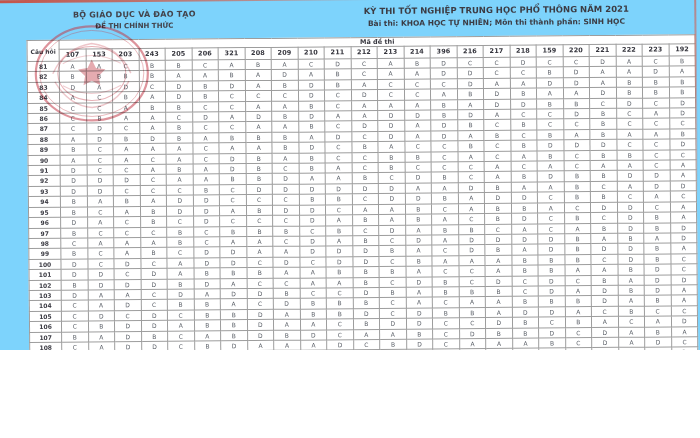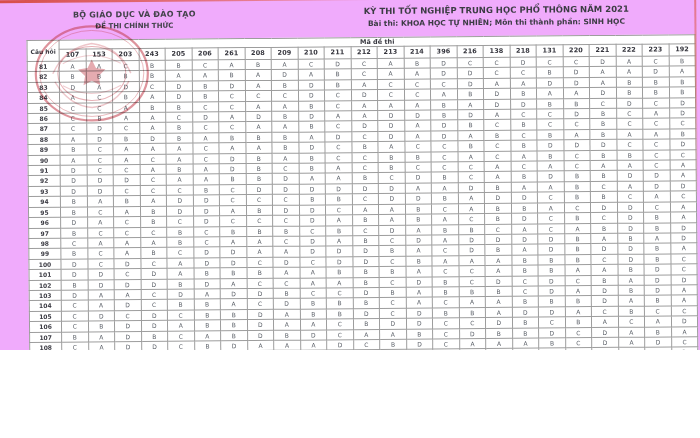--- a/index.html
+++ b/index.html
@@ -1,16 +1,16 @@
 <!DOCTYPE html>
 <html><head>
 <meta charset="utf-8">
 <style>
   html,body{margin:0;padding:0;}
-  .screen{position:relative;width:700px;height:350px;background:#f0abfc;overflow:hidden;
+  .screen{position:relative;width:700px;height:350px;background:#7dd3fc;overflow:hidden;
           font-family:"DejaVu Sans","Liberation Sans",sans-serif;}
   .page{position:absolute;left:0;top:0;width:700px;height:438px;
         transform:rotate(-0.5deg);transform-origin:30px 438px;}
   
   .smear-top{position:absolute;left:0;top:0;width:450px;height:3px;
              background:linear-gradient(90deg,rgba(210,60,40,.85),rgba(225,90,60,.55) 60%,rgba(230,120,80,.15));}
   .smear-right{position:absolute;right:0;top:0;width:2px;height:200px;
                background:linear-gradient(180deg,rgba(220,80,60,.6),rgba(230,120,90,.05));}
   
   .hdr-left{position:absolute;left:58px;top:11px;width:160px;text-align:center;color:#43434b;}
@@ -82,33 +82,33 @@
           <th class="corner" rowspan="2" style="width:32px">Câu hỏi</th>
           <th class="grp" colspan="24">Mã đề thi</th>
         </tr>
         <tr>
             <th class="code">107</th>
             <th class="code">153</th>
             <th class="code">203</th>
             <th class="code">243</th>
             <th class="code">205</th>
             <th class="code">206</th>
-            <th class="code">261</th>
+            <th class="code">321</th>
             <th class="code">208</th>
             <th class="code">209</th>
             <th class="code">210</th>
             <th class="code">211</th>
             <th class="code">212</th>
             <th class="code">213</th>
             <th class="code">214</th>
             <th class="code">396</th>
             <th class="code">216</th>
-            <th class="code">138</th>
+            <th class="code">217</th>
             <th class="code">218</th>
-            <th class="code">131</th>
+            <th class="code">159</th>
             <th class="code">220</th>
             <th class="code">221</th>
             <th class="code">222</th>
             <th class="code">223</th>
             <th class="code">192</th>
           </tr>
       </thead>
       <tbody>
           <tr>
             <th>81</th>

